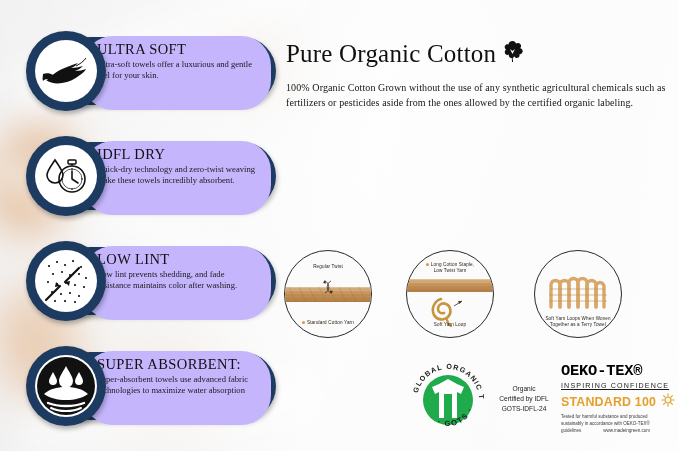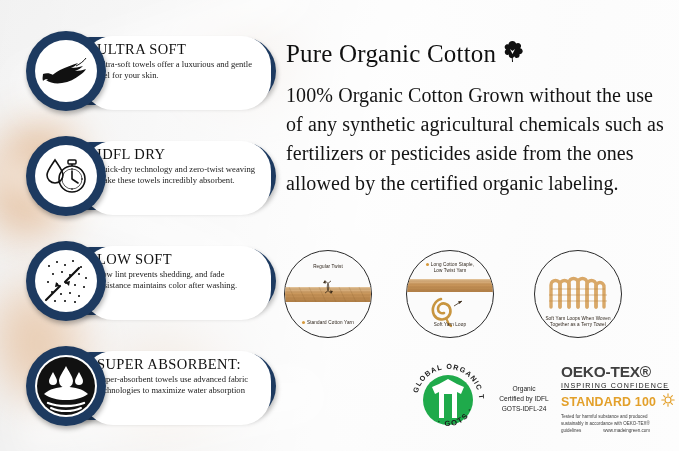--- a/index.html
+++ b/index.html
@@ -40,21 +40,21 @@
   
   .pills{position:absolute;left:26px;top:31px;width:250px;}
   .pill{position:relative;height:84px;margin-bottom:21px;}
   .pill .body{
     position:absolute;left:30px;top:6px;right:0;height:68px;
     background:#1d3a60;border-radius:34px;
     box-shadow:1px 3px 5px rgba(0,0,0,.28);
   }
   .pill .inner{
     position:absolute;left:57px;top:5px;right:5px;bottom:5px;
-    background:#ffffff;border-radius:30px;
+    background:#c4b5fd;border-radius:30px;
     padding:5px 12px 5px 14px;box-sizing:border-box;
   }
   .pill .tip{
     position:absolute;left:18px;top:30px;width:0;height:0;
     border-top:10px solid transparent;border-bottom:10px solid transparent;
     border-right:14px solid #1d3a60;
   }
   .pill .badge{
     position:absolute;left:0px;top:0px;width:80px;height:80px;border-radius:50%;
     background:#1d3a60;box-shadow:1px 3px 5px rgba(0,0,0,.3);
@@ -75,21 +75,21 @@
 
   
   .right{position:absolute;left:286px;top:38px;width:382px;}
   .headline{
     display:flex;align-items:center;gap:3px;
     font-size:25px;font-weight:400;color:#101010;letter-spacing:.2px;
     white-space:nowrap;
   }
   .headline .boll{flex:0 0 auto;}
   .para{
-    margin-top:12px;font-size:20px;line-height:1.46;color:#141414;
+    margin-top:12px;font-size:10px;line-height:1.46;color:#141414;
     letter-spacing:.1px;
   }
 
   
   .yarns{position:absolute;left:284px;top:250px;width:390px;height:90px;}
   .yarn{position:absolute;top:0;width:86px;height:86px;border-radius:50%;
     background:#fbfbfb;border:1px solid #2a2a2a;overflow:hidden;}
   .yarn#y1{left:0;}
   .yarn#y2{left:122px;}
   .yarn#y3{left:250px;}
@@ -102,22 +102,22 @@
   .yarn .cap.bot2{bottom:9px;}
   .yarn .dot{display:inline-block;width:3px;height:3px;border-radius:50%;
     background:#d79a3c;vertical-align:middle;margin-right:2px;}
 
   
   .certs{position:absolute;left:408px;top:356px;width:268px;height:92px;}
   .gots{position:absolute;left:0;top:4px;width:80px;height:80px;}
   .gots-txt{position:absolute;left:85px;top:28px;width:62px;text-align:center;
     font-family:"Liberation Sans",sans-serif;font-size:6.6px;line-height:1.5;color:#1a1a1a;}
   .oeko{position:absolute;left:153px;top:8px;width:115px;}
-  .oeko .t1{font-family:Liberation Sans, sans-serif;font-size:15.4px;
-    font-weight:700;color:#404040;letter-spacing:-.2px;line-height:1;}
+  .oeko .t1{font-family:Liberation Mono, monospace;font-size:15.4px;
+    font-weight:700;color:#000000;letter-spacing:-.2px;line-height:1;}
   .oeko .t2{font-family:"Liberation Sans",sans-serif;font-size:7.1px;
     font-weight:400;letter-spacing:1.15px;color:#1b1b1b;margin-top:3px;text-decoration:underline;}
   .oeko .t3row{display:flex;align-items:center;gap:5px;margin-top:3px;}
   .oeko .t3{font-family:"Liberation Sans",sans-serif;font-size:12.4px;
     font-weight:700;color:#e3a02a;letter-spacing:.2px;line-height:1;text-align:right;}
   .oeko .fine{font-family:"Liberation Sans",sans-serif;font-size:4.5px;
     line-height:1.5;color:#3a3a3a;margin-top:3px;}
   .oeko .fine .url{margin-left:22px;}
 </style>
 </head>
@@ -175,21 +175,21 @@
             <path d="M31 25V17M31 25l6 4" stroke="#111" stroke-width="1.6" stroke-linecap="round"></path>
             <path d="M31 14v2M42 25h-2M31 36v-2M20 25h2" stroke="#111" stroke-width="1"></path>
           </svg>
         </div>
       </div>
     </div>
 
     <div class="pill">
       <div class="body"></div>
       <div class="inner">
-        <h3>LOW SOFT</h3>
+        <h3>LOW LINT</h3>
         <p>Low lint prevents shedding, and fade resistance maintains color after washing.</p>
       </div>
       <div class="tip"></div>
       <div class="badge">
         <div class="disc">
           <svg width="54" height="54" viewBox="0 0 54 54">
             <g fill="#111">
               <circle cx="10" cy="12" r="1.1"></circle>
                 <circle cx="18" cy="8" r="1.1"></circle>
               <circle cx="26" cy="11" r="1.1"></circle>

